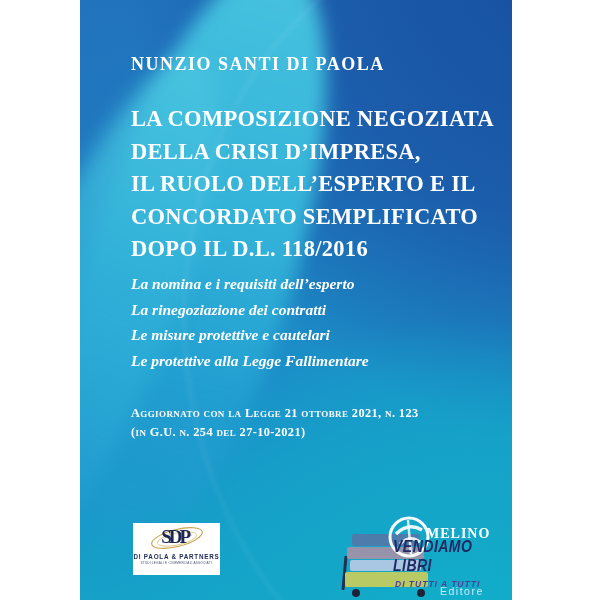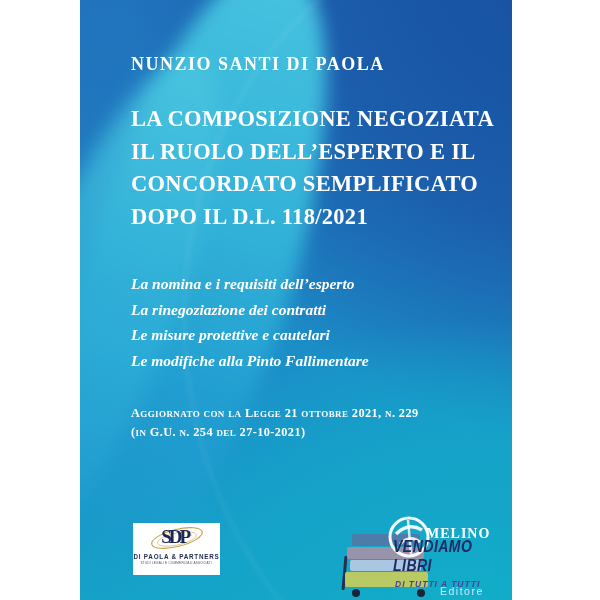--- a/index.html
+++ b/index.html
@@ -106,34 +106,35 @@
 
 <div class="cover">
   <div class="swoosh-light"></div>
   <div class="swoosh-light2"></div>
   <div class="arc-right"></div>
 
   <div class="author">NUNZIO SANTI DI PAOLA</div>
 
   <div class="title">
     <div>LA COMPOSIZIONE NEGOZIATA</div>
+    <div>DELLA CRISI D’IMPRESA,</div>
     <div>IL RUOLO DELL’ESPERTO E IL</div>
     <div>CONCORDATO SEMPLIFICATO</div>
-    <div>DOPO IL D.L. 118/2021</div>
+    <div>DOPO IL D.L. 118/2016</div>
   </div>
 
   <div class="subtitles">
     <div>La nomina e i requisiti dell’esperto</div>
     <div>La rinegoziazione dei contratti</div>
     <div>Le misure protettive e cautelari</div>
-    <div>Le modifiche alla Pinto Fallimentare</div>
+    <div>Le protettive alla Legge Fallimentare</div>
   </div>
 
   <div class="update-note">
-    <div>Aggiornato con la Legge 21 ottobre 2021, n. 229</div>
+    <div>Aggiornato con la Legge 21 ottobre 2021, n. 123</div>
     <div>(in G.U. n. 254 del 27-10-2021)</div>
   </div>
 
   <div class="sdp-card">
     <div class="sdp-mono-wrap">
       <svg class="sdp-swoosh-svg" width="58" height="26" viewBox="0 0 58 26">
         <ellipse cx="29" cy="12" rx="26" ry="8.5" fill="none" stroke="#c9a24b" stroke-width="1.1" transform="rotate(-14 29 12)"></ellipse>
         <ellipse cx="29" cy="13" rx="20" ry="6" fill="none" stroke="#d8b868" stroke-width="0.7" transform="rotate(-12 29 13)"></ellipse>
       </svg>
       <span class="sdp-monogram">SDP</span><span class="sdp-reg">®</span>

